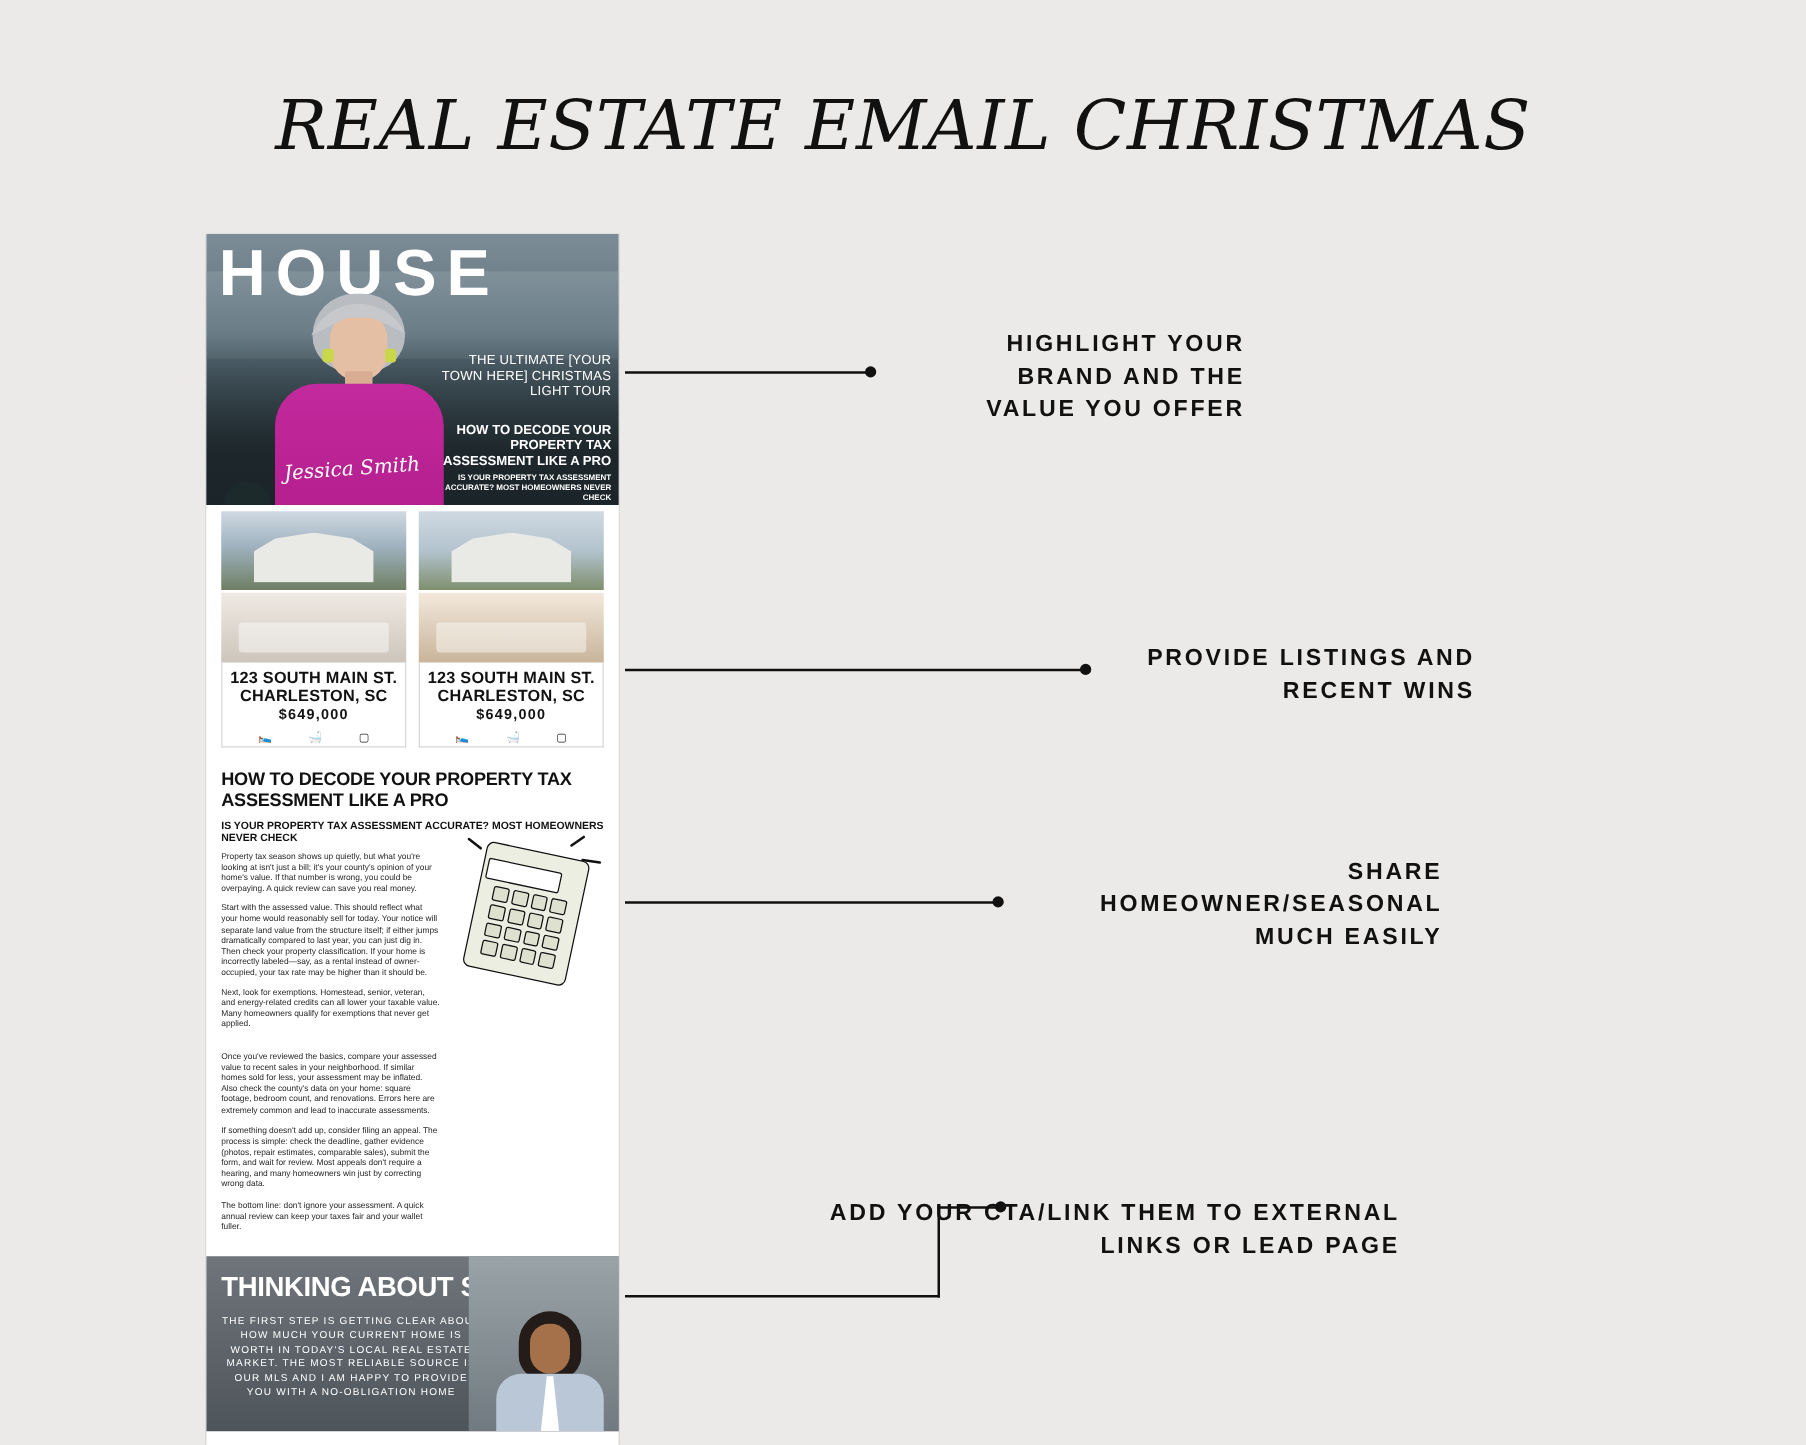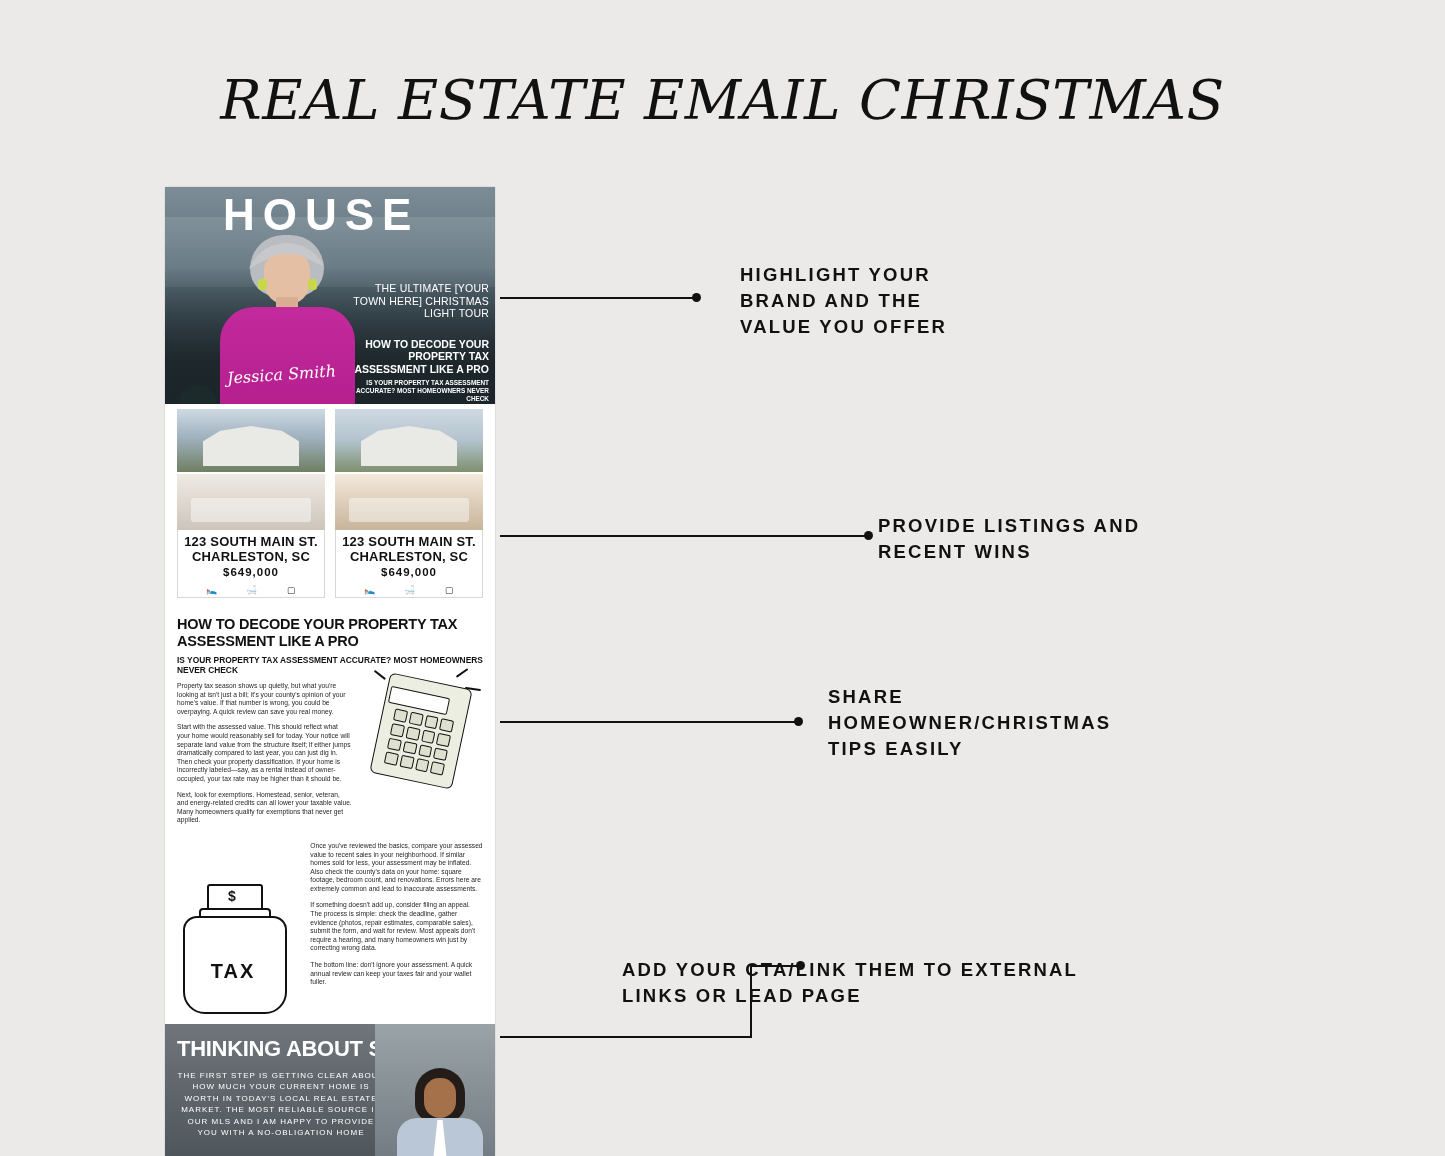--- a/index.html
+++ b/index.html
@@ -64,25 +64,24 @@
     position: absolute;
     left: 0; top: 30px; width: 330px; height: 70px;
     background: linear-gradient(180deg,#8fa0a8 0%, #6d7f88 100%);
     opacity: 0.5;
   }
   .cover-title {
     position: absolute;
     top: 6px; left: 10px;
     font-family: "Liberation Sans", sans-serif;
     font-weight: 700;
-    font-size: 44px;
+    font-size: 52px;
     letter-spacing: 8px;
     color: #fff;
     line-height: 1;
-    margin-left: 48px;
   }
   .portrait {
     position: absolute;
     left: 55px;
     top: 48px;
     width: 135px;
     height: 169px;
   }
   .portrait .hair {
     position: absolute; left: 30px; top: 0; width: 74px; height: 62px;
@@ -329,21 +328,21 @@
   }
 
   
   .callout {
     position: absolute;
     font-weight: 700;
     color: #111;
     letter-spacing: 2.2px;
     line-height: 26px;
     font-size: 18.5px;
-    text-align: left;
+    text-align: right;
   }
   .co1 { top: 262px; left: 740px; width: 256px; }
   .co2 { top: 513px; left: 878px; width: 302px; }
   .co3 { top: 684px; left: 828px; width: 326px; }
   .co4 { top: 957px; left: 622px; width: 498px; }
 
   .leader { position: absolute; }
   .leader .h { position: absolute; height: 1.6px; background: #111; }
   .leader .v { position: absolute; width: 1.6px; background: #111; }
   .leader .dot {
@@ -446,28 +445,20 @@
     </div>
 
     <div class="col-left">
       <p class="body">Property tax season shows up quietly, but what you're looking at isn't just a bill; it's your county's opinion of your home's value. If that number is wrong, you could be overpaying. A quick review can save you real money.</p>
       <p class="body">Start with the assessed value. This should reflect what your home would reasonably sell for today. Your notice will separate land value from the structure itself; if either jumps dramatically compared to last year, you can just dig in. Then check your property classification. If your home is incorrectly labeled—say, as a rental instead of owner-occupied, your tax rate may be higher than it should be.</p>
       <p class="body">Next, look for exemptions. Homestead, senior, veteran, and energy-related credits can all lower your taxable value. Many homeowners qualify for exemptions that never get applied.</p>
     </div>
   </div>
 
   <div class="two-col">
-    <div class="imgcol">
-      <div class="moneybag">
-        <div class="bill"></div>
-        <div class="tie"></div>
-        <div class="bag"></div>
-        <div class="tax">TAX</div>
-      </div>
-    </div>
     <div class="textcol">
       <p>Once you've reviewed the basics, compare your assessed value to recent sales in your neighborhood. If similar homes sold for less, your assessment may be inflated. Also check the county's data on your home: square footage, bedroom count, and renovations. Errors here are extremely common and lead to inaccurate assessments.</p>
       <p>If something doesn't add up, consider filing an appeal. The process is simple: check the deadline, gather evidence (photos, repair estimates, comparable sales), submit the form, and wait for review. Most appeals don't require a hearing, and many homeowners win just by correcting wrong data.</p>
       <p>The bottom line: don't ignore your assessment. A quick annual review can keep your taxes fair and your wallet fuller.</p>
     </div>
   </div>
 
   <div class="selling">
     <div class="win"></div>
     <h2>THINKING ABOUT SELLING?</h2>
@@ -498,14 +489,14 @@
 
 <div class="leader" style="left:500px; top:960px; width:312px; height:82px;">
   <div class="h" style="left:0; top:76px; width:252px;"></div>
   <div class="v" style="left:250px; top:5px; height:73px;"></div>
   <div class="h" style="left:250px; top:5px; width:52px;"></div>
   <div class="dot" style="left:296px; top:1px;"></div>
 </div>
 
 <div class="callout co1">HIGHLIGHT YOUR BRAND AND THE VALUE YOU OFFER</div>
 <div class="callout co2">PROVIDE LISTINGS AND RECENT WINS</div>
-<div class="callout co3">SHARE HOMEOWNER/CHRISTMAS TIPS EASILY</div>
+<div class="callout co3">SHARE HOMEOWNER/SEASONAL MUCH EASILY</div>
 <div class="callout co4">ADD YOUR CTA/LINK THEM TO EXTERNAL LINKS OR LEAD PAGE</div>
 
 </body></html>

